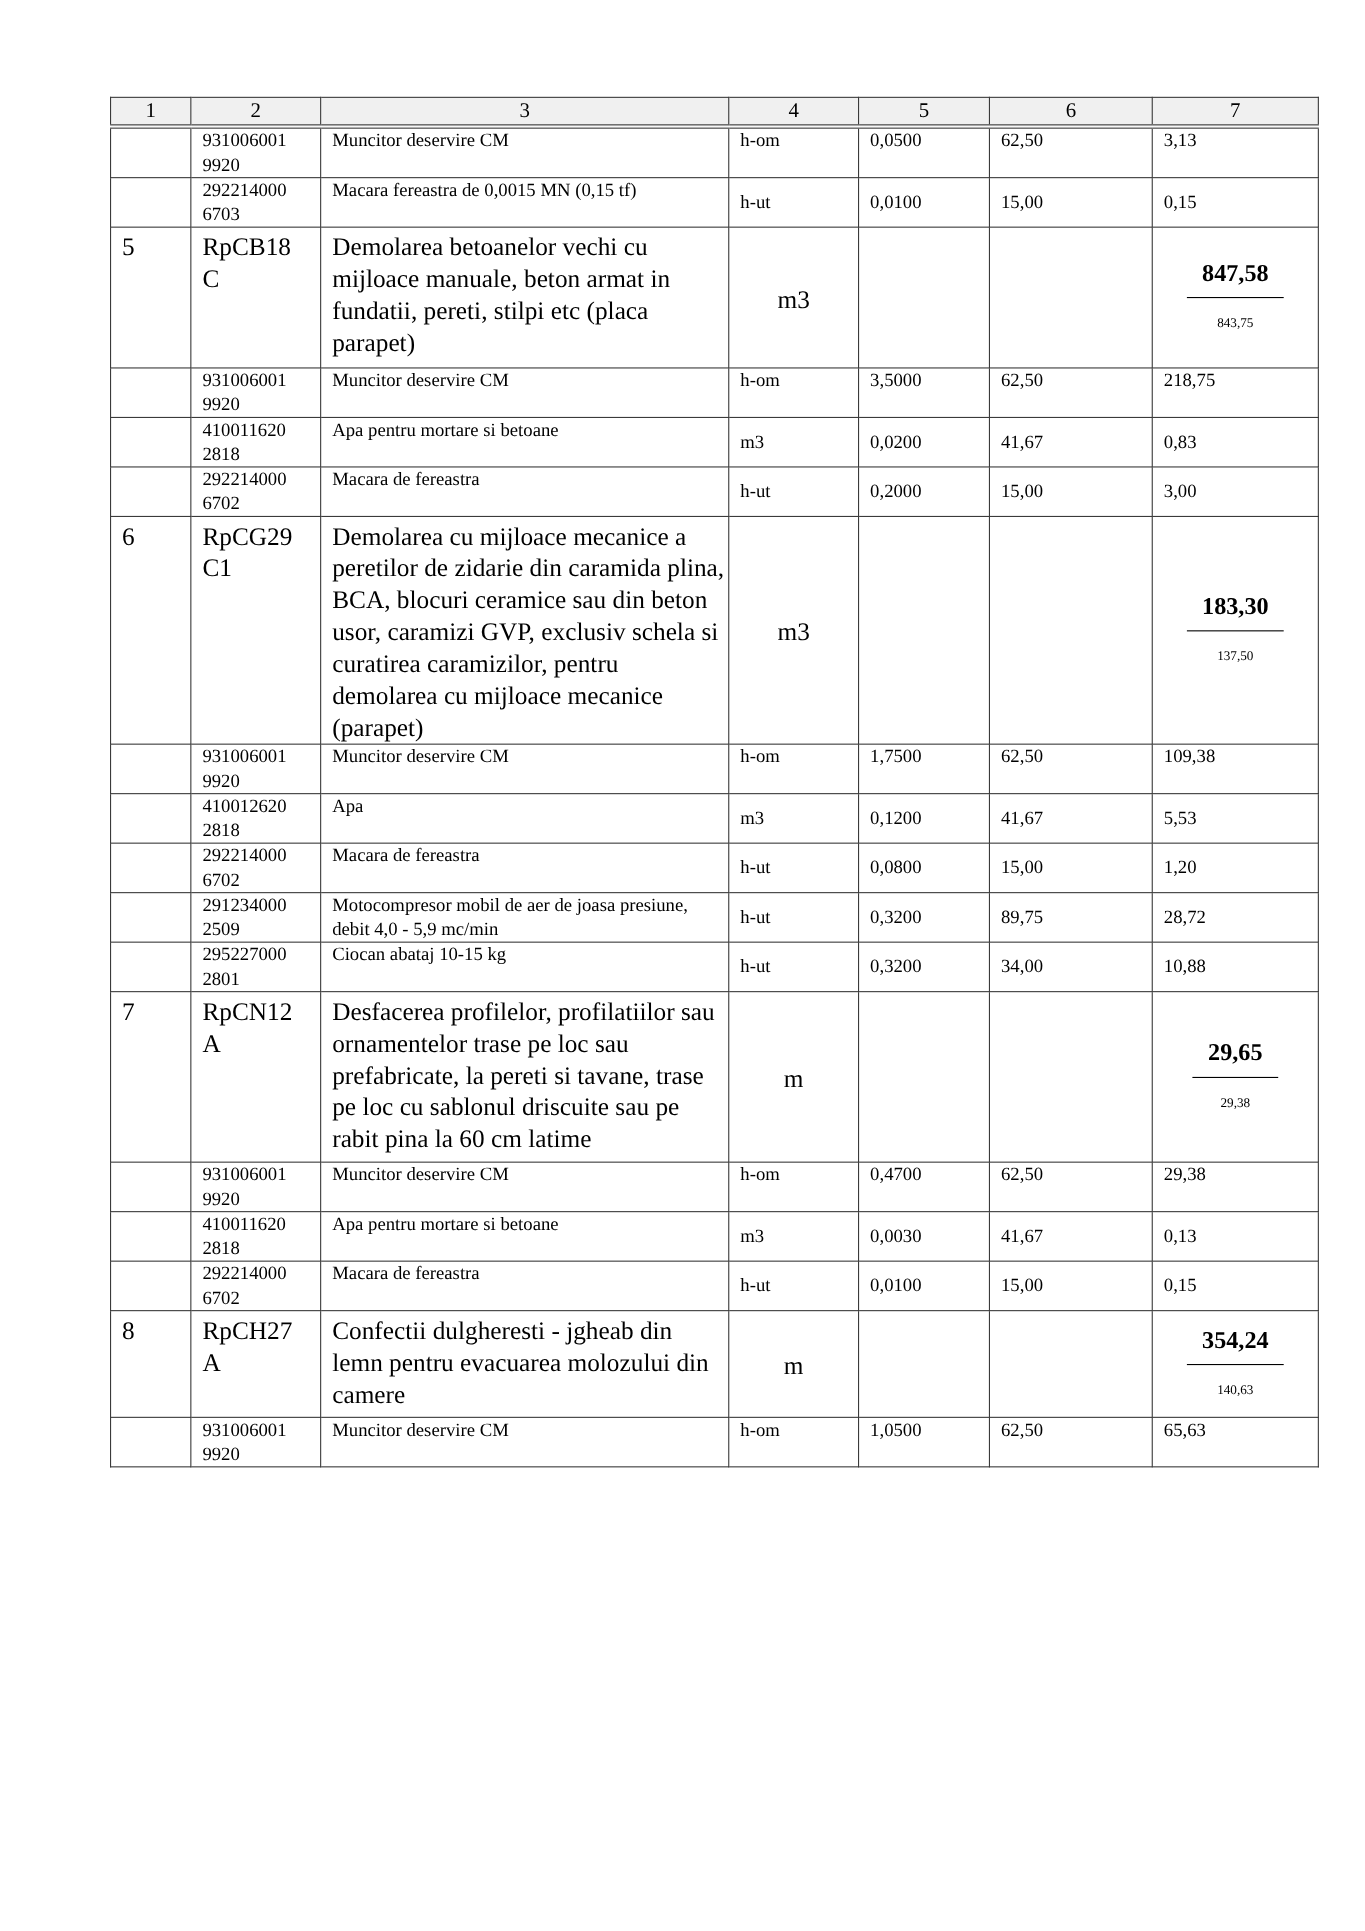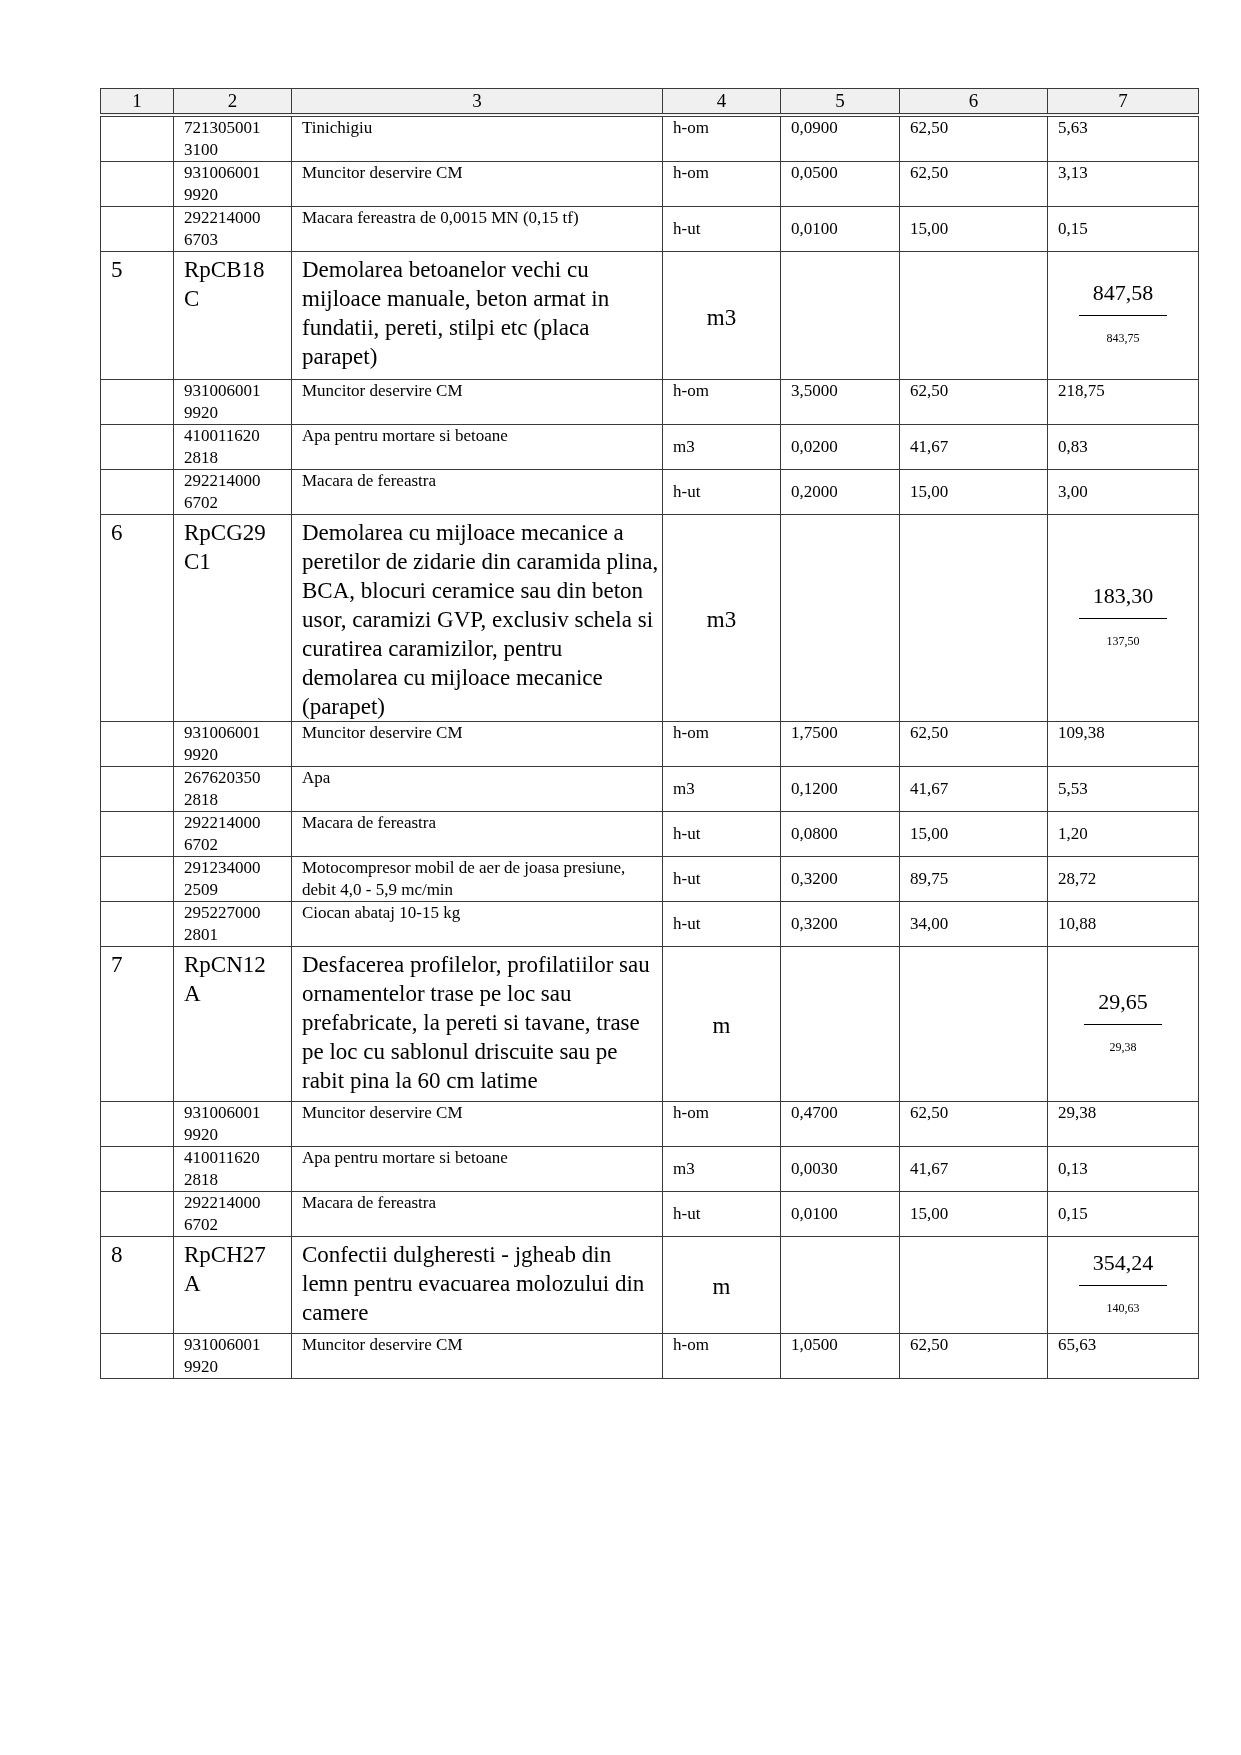--- a/index.html
+++ b/index.html
@@ -9,21 +9,21 @@
   col.c1 { width: 73px; } col.c2 { width: 118px; } col.c3 { width: 371px; }
   col.c4 { width: 118px; } col.c5 { width: 119px; } col.c6 { width: 148px; } col.c7 { width: 151px; }
   td, th { border: 1.5px solid #3a3a3a; padding: 0 0 0 10px; vertical-align: top; font-size: 17px; line-height: 22px; }
   thead th { background: #f0f0f0; font-weight: normal; text-align: center; padding: 0; font-size: 19px; height: 24px; line-height: 24px; border-bottom: 4px double #3a3a3a; }
   tr.res td { height: 44px; }
   tr.res td.mid { vertical-align: middle; }
   tr.art td { font-size: 23px; line-height: 29px; padding-top: 3px; }
   tr.art td.unit { vertical-align: middle; text-align: center; padding-left: 0; }
   tr.art td.total { vertical-align: middle; text-align: center; padding: 0; }
   .frac { display: inline-block; text-align: center; }
-  .frac .num { display: block; font-size: 22px; padding: 0 14px 8px 14px; border-bottom: 1.5px solid #000; }
+  .frac .num { display: block; font-size: 22px; padding: 0 14px 8px 14px; border-bottom: 1.5px solid #000; font-weight: bold; }
   .frac .den { display: block; font-size: 12px; padding-top: 8px; }
 </style>
 </head>
 <body>
 
 <div class="page">
   <table>
     <colgroup>
       <col class="c1">
         <col class="c2">
@@ -41,32 +41,20 @@
         <th>4</th>
         <th>5</th>
         <th>6</th>
         <th>7</th>
       </tr>
     </thead>
     <tbody id="tbody">
         <tr class="res">
           <td></td>
           <td>
-            <div>721305001</div>
-            <div>3100</div>
-          </td>
-          <td>Tinichigiu</td>
-          <td>h-om</td>
-          <td>0,0900</td>
-          <td>62,50</td>
-          <td>5,63</td>
-        </tr>
-        <tr class="res">
-          <td></td>
-          <td>
             <div>931006001</div>
             <div>9920</div>
           </td>
           <td>Muncitor deservire CM</td>
           <td>h-om</td>
           <td>0,0500</td>
           <td>62,50</td>
           <td>3,13</td>
         </tr>
         <tr class="res">
@@ -149,21 +137,21 @@
           </td>
           <td>Muncitor deservire CM</td>
           <td>h-om</td>
           <td>1,7500</td>
           <td>62,50</td>
           <td>109,38</td>
         </tr>
         <tr class="res">
           <td></td>
           <td>
-            <div>267620350</div>
+            <div>410012620</div>
             <div>2818</div>
           </td>
           <td>Apa</td>
           <td class="mid">m3</td>
           <td class="mid">0,1200</td>
           <td class="mid">41,67</td>
           <td class="mid">5,53</td>
         </tr>
         <tr class="res">
           <td></td>

